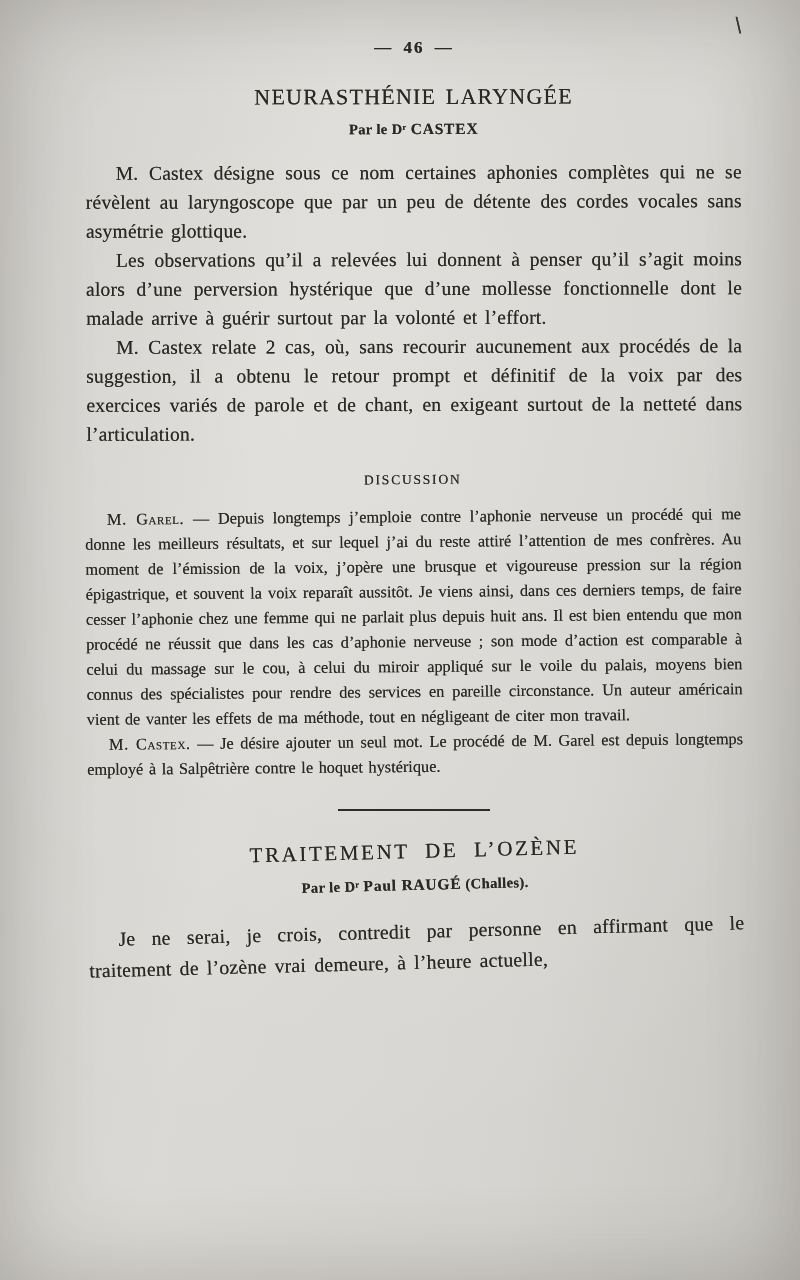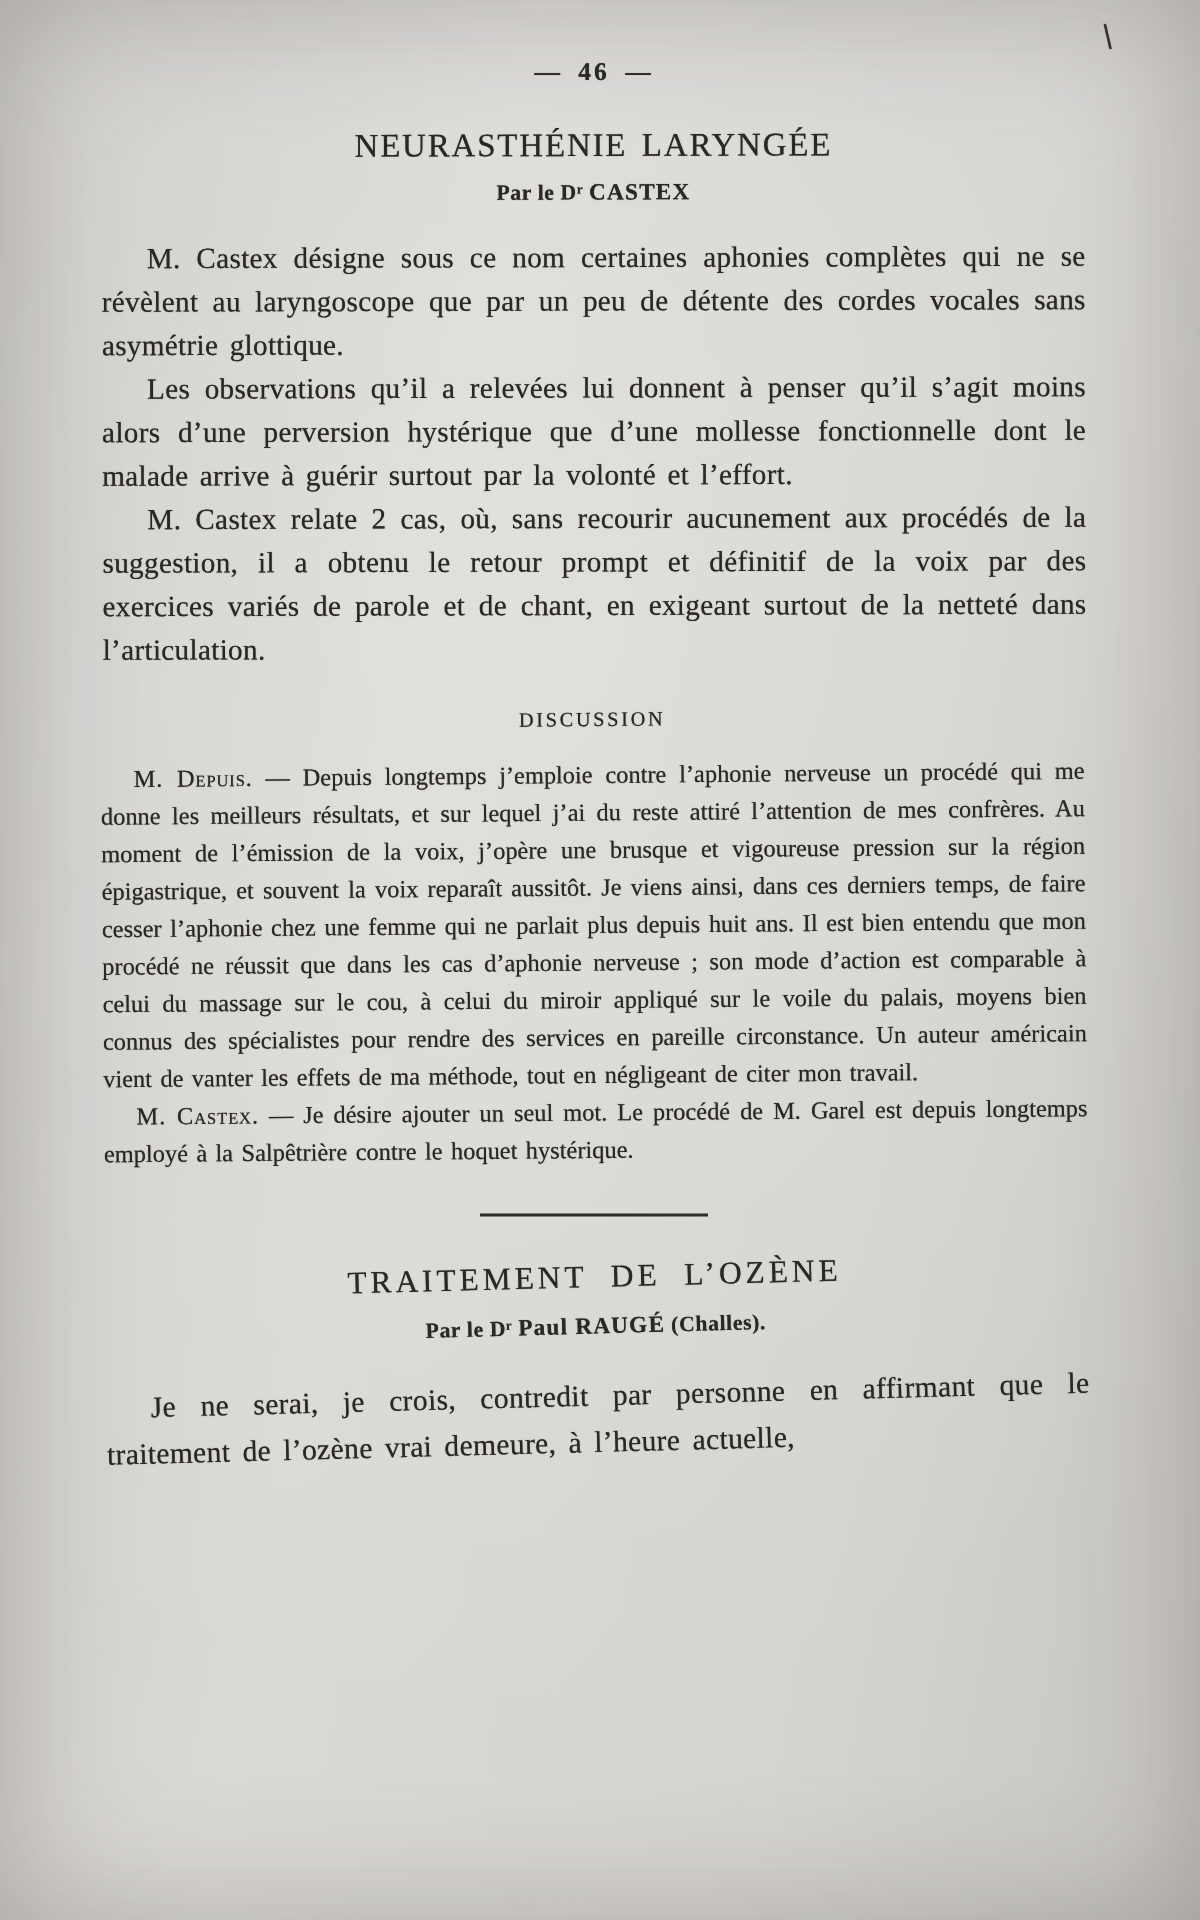--- a/index.html
+++ b/index.html
@@ -29,21 +29,21 @@
     top: 12px;
     right: 58px;
     font-size: 24px;
     font-weight: bold;
     transform: rotate(6deg);
     color: #35332d;
   }
 
   .content {
     width: 656px;
-    margin-left: 68px;
+    margin-left: 86px;
     padding-top: 38px;
   }
 
   .page-number {
     text-align: center;
     font-size: 17px;
     font-weight: bold;
     letter-spacing: 2px;
     word-spacing: 4px;
   }
@@ -166,21 +166,21 @@
 
       <p class="body-text">Les observations qu’il a relevées lui donnent à penser qu’il s’agit moins alors d’une perversion hystérique que d’une mollesse fonctionnelle dont le malade arrive à guérir surtout par la volonté et l’effort.</p>
 
       <p class="body-text">M. Castex relate 2 cas, où, sans recourir aucunement aux procédés de la suggestion, il a obtenu le retour prompt et définitif de la voix par des exercices variés de parole et de chant, en exigeant surtout de la netteté dans l’articulation.</p>
     </section>
 
     <section class="discussion">
       <h2 class="section-heading">DISCUSSION</h2>
 
       <p class="disc-text">
-        <span class="speaker">M. Depuis.</span>
+        <span class="speaker">M. Garel.</span>
         <span>— Depuis longtemps j’emploie contre l’aphonie nerveuse un procédé qui me donne les meilleurs résultats, et sur lequel j’ai du reste attiré l’attention de mes confrères. Au moment de l’émission de la voix, j’opère une brusque et vigoureuse pression sur la région épigastrique, et souvent la voix reparaît aussitôt. Je viens ainsi, dans ces derniers temps, de faire cesser l’aphonie chez une femme qui ne parlait plus depuis huit ans. Il est bien entendu que mon procédé ne réussit que dans les cas d’aphonie nerveuse ; son mode d’action est comparable à celui du massage sur le cou, à celui du miroir appliqué sur le voile du palais, moyens bien connus des spécialistes pour rendre des services en pareille circonstance. Un auteur américain vient de vanter les effets de ma méthode, tout en négligeant de citer mon travail.</span>
       </p>
 
       <p class="disc-text">
         <span class="speaker">M. Castex.</span>
         <span>— Je désire ajouter un seul mot. Le procédé de M. Garel est depuis longtemps employé à la Salpêtrière contre le hoquet hystérique.</span>
       </p>
     </section>
 
     <div class="rule"></div>

